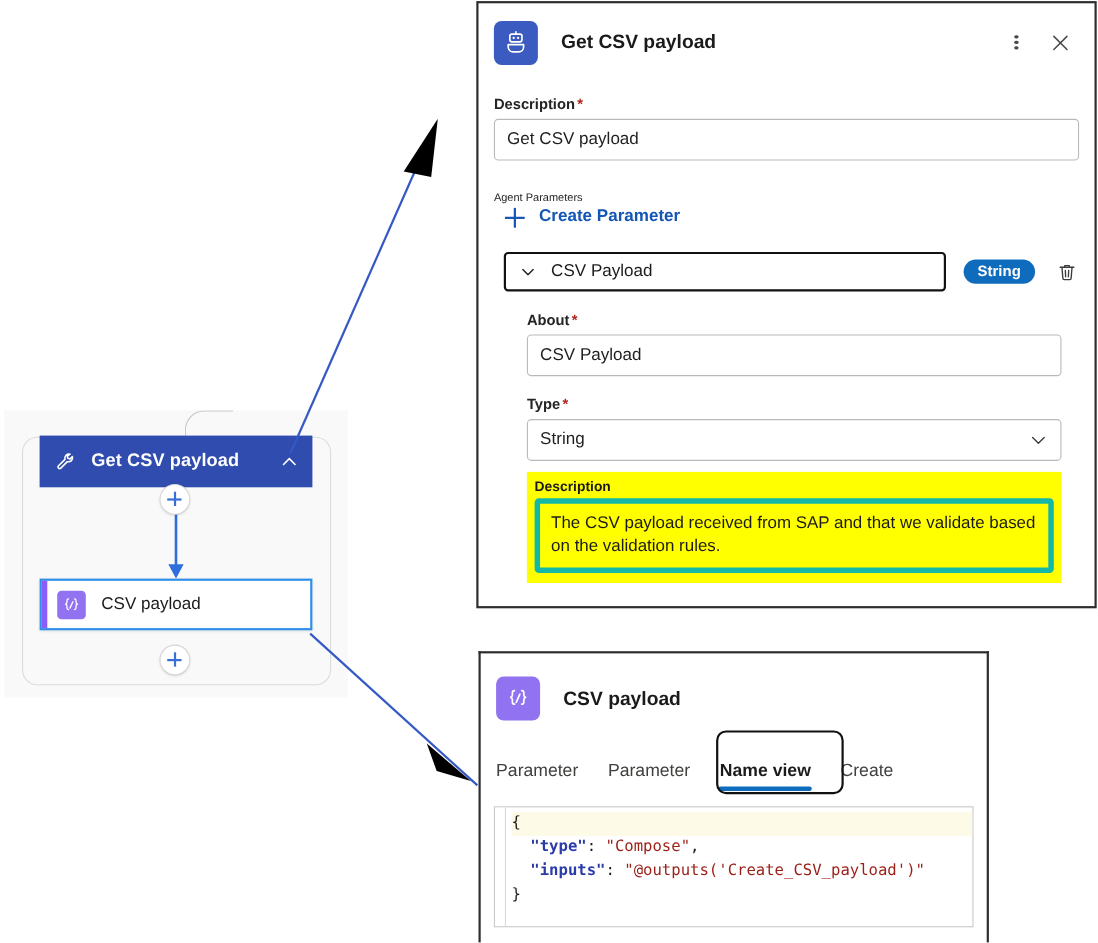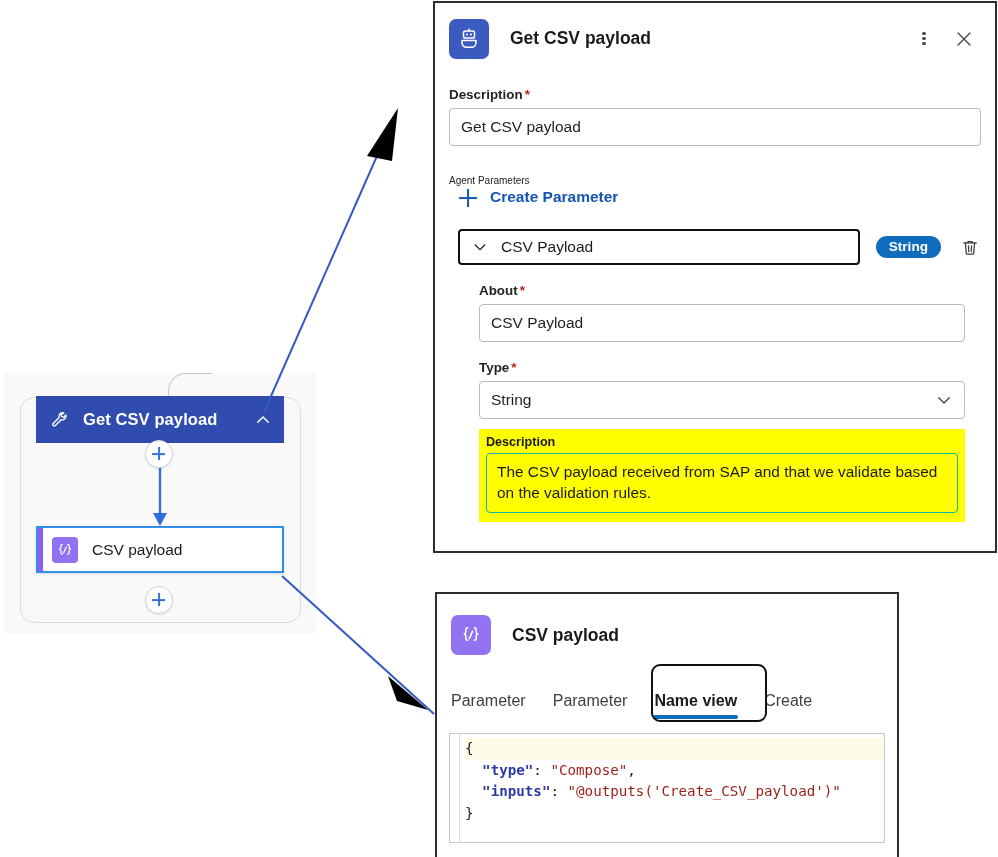--- a/index.html
+++ b/index.html
@@ -334,21 +334,21 @@
     margin-top: 10px;
     padding: 6px 7px 9px 7px;
   }
   .desc-highlight .dh-label {
     font-size: 12.6px;
     font-weight: 700;
     color: #1a1a1a;
     margin-bottom: 4px;
   }
   .desc-textarea {
-    border: 1px solid #14b8a6;
+    border: 5px solid #14b8a6;
     border-radius: 4px;
     background: #ffff00;
     padding: 7px 10px 8px 10px;
     font-size: 15.4px;
     line-height: 1.38;
     color: #1b1b1b;
   }
 
   
   #panel-compose {

